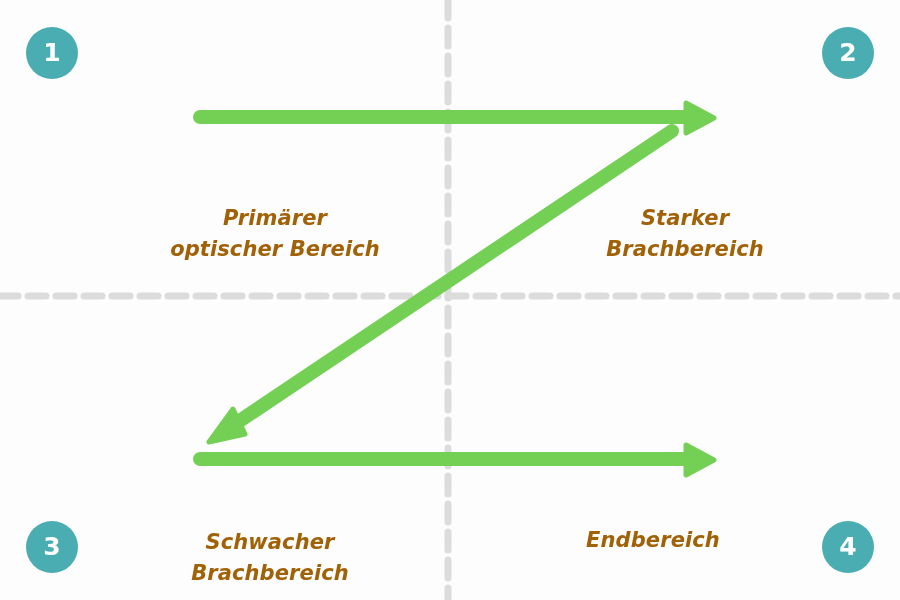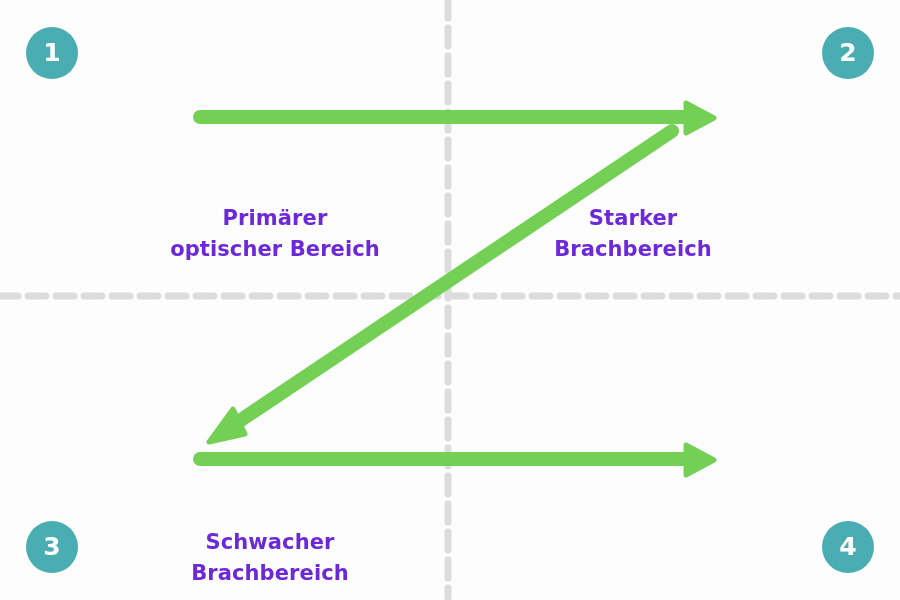--- a/index.html
+++ b/index.html
@@ -41,30 +41,31 @@
     box-sizing: border-box;
     padding-bottom: 2px;
   }
   #badge-1 { left: 26px;  top: 27px;  }
   #badge-2 { left: 822px; top: 27px;  }
   #badge-3 { left: 26px;  top: 521px; }
   #badge-4 { left: 822px; top: 521px; }
 
   .zone-label {
     position: absolute;
-    color: #6d28d9;
+    color: #a16207;
     font-size: 21px;
     font-weight: 700;
     line-height: 31px;
     text-align: center;
     white-space: pre-line;
     letter-spacing: 0.1px;
+    font-style: italic;
   }
   #label-primary   { left: 145px; top: 203px; width: 260px; }
-  #label-strong    { left: 528px; top: 203px; width: 210px; }
+  #label-strong    { left: 580px; top: 203px; width: 210px; }
   #label-weak      { left: 155px; top: 527px; width: 230px; }
   #label-terminal  { left: 553px; top: 525px; width: 200px; }
 </style>
 </head>
 <body>
 
 <div id="stage">
 
   <svg id="diagram-svg" viewBox="0 0 900 600" xmlns="http://www.w3.org/2000/svg">
 
@@ -102,14 +103,15 @@
 
   <div class="zone-label" id="label-primary">Primärer
 optischer Bereich</div>
 
   <div class="zone-label" id="label-strong">Starker
 Brachbereich</div>
 
   <div class="zone-label" id="label-weak">Schwacher
 Brachbereich</div>
 
+  <div class="zone-label" id="label-terminal">Endbereich</div>
 
 </div>
 
 </body></html>

